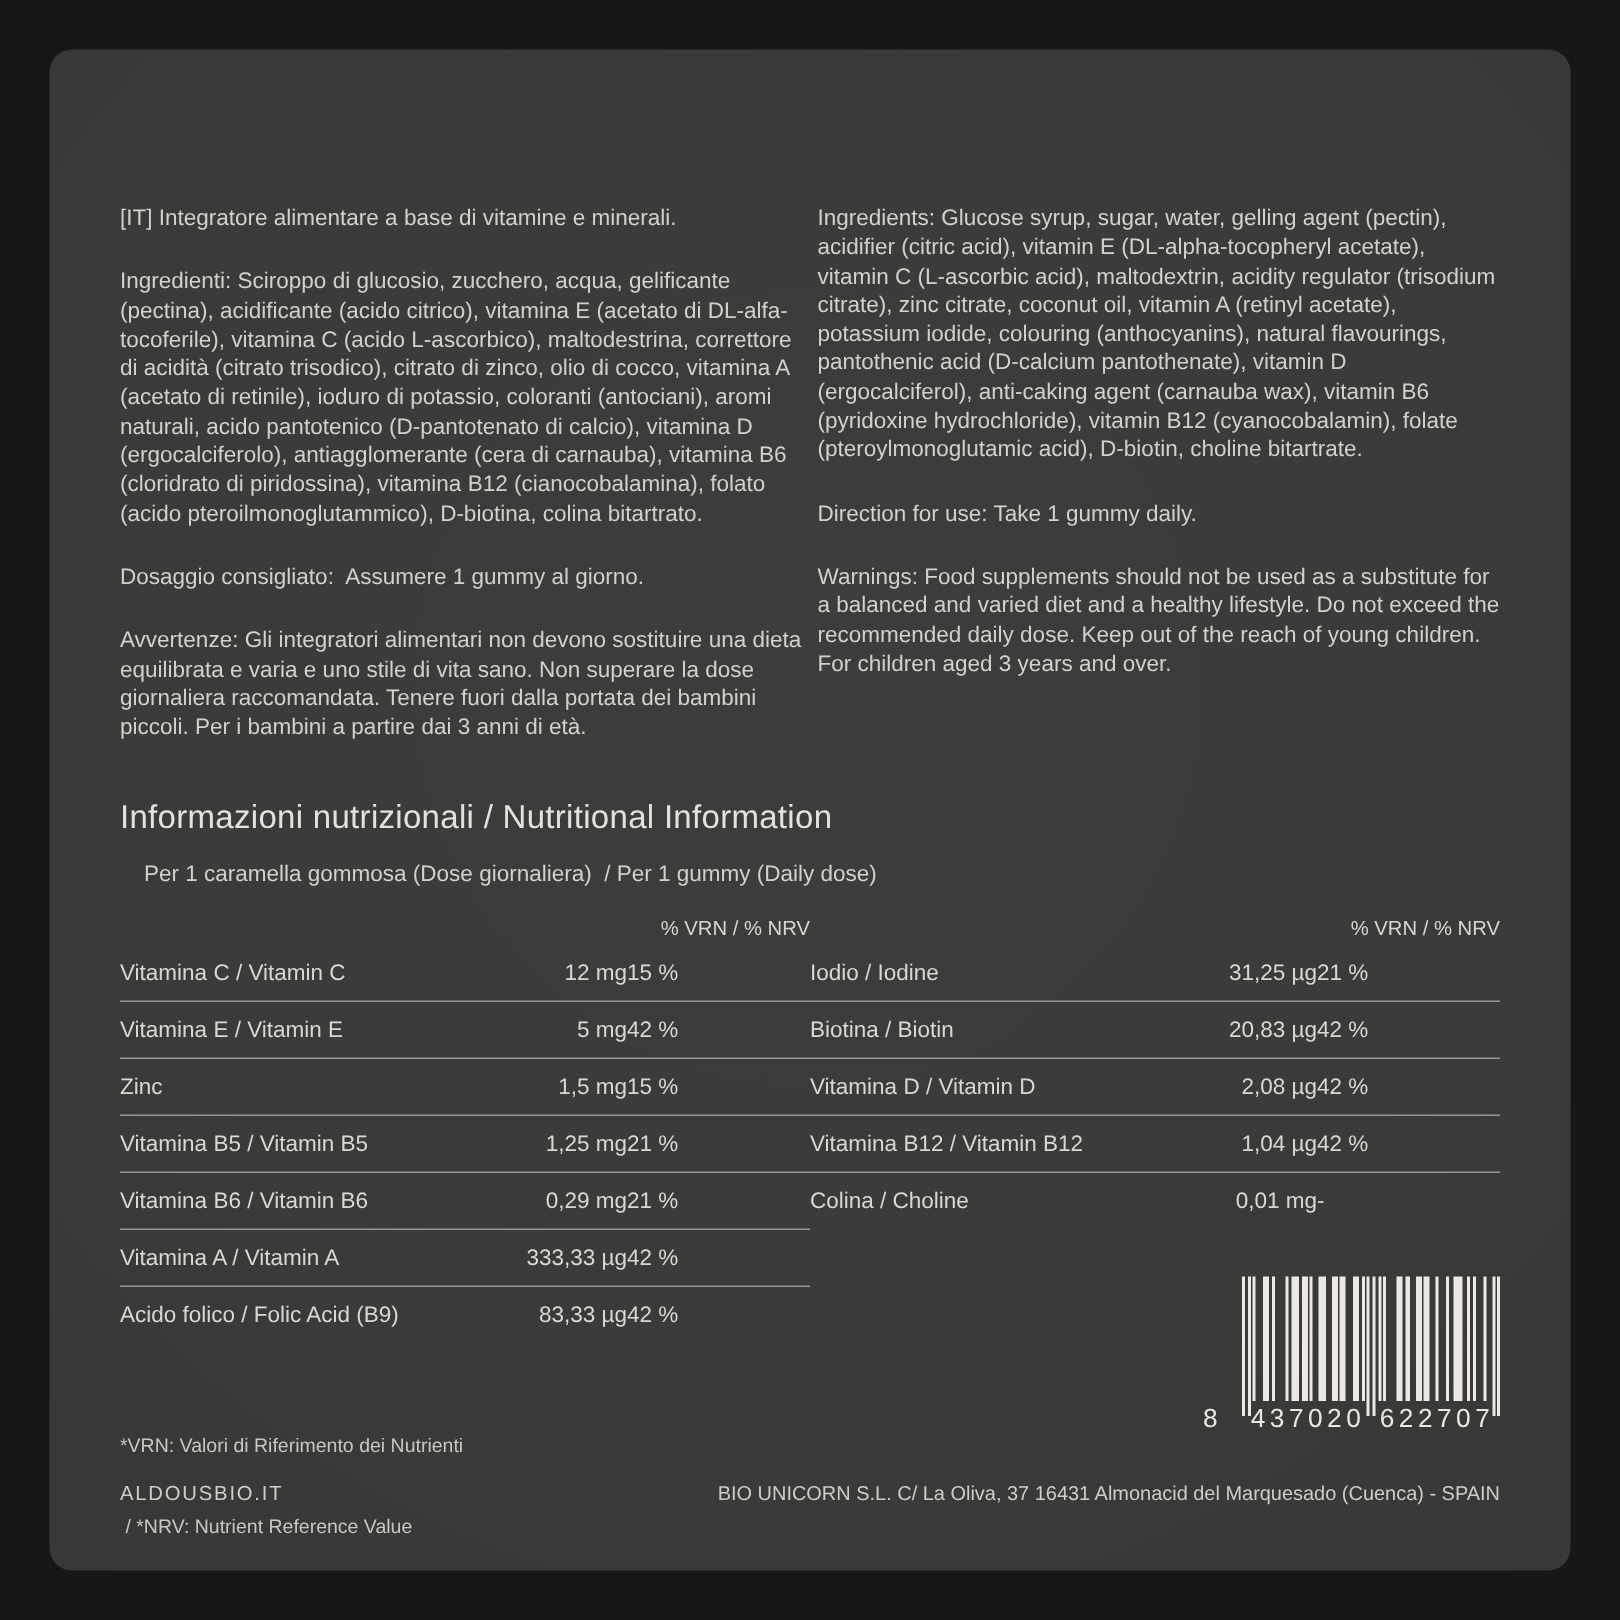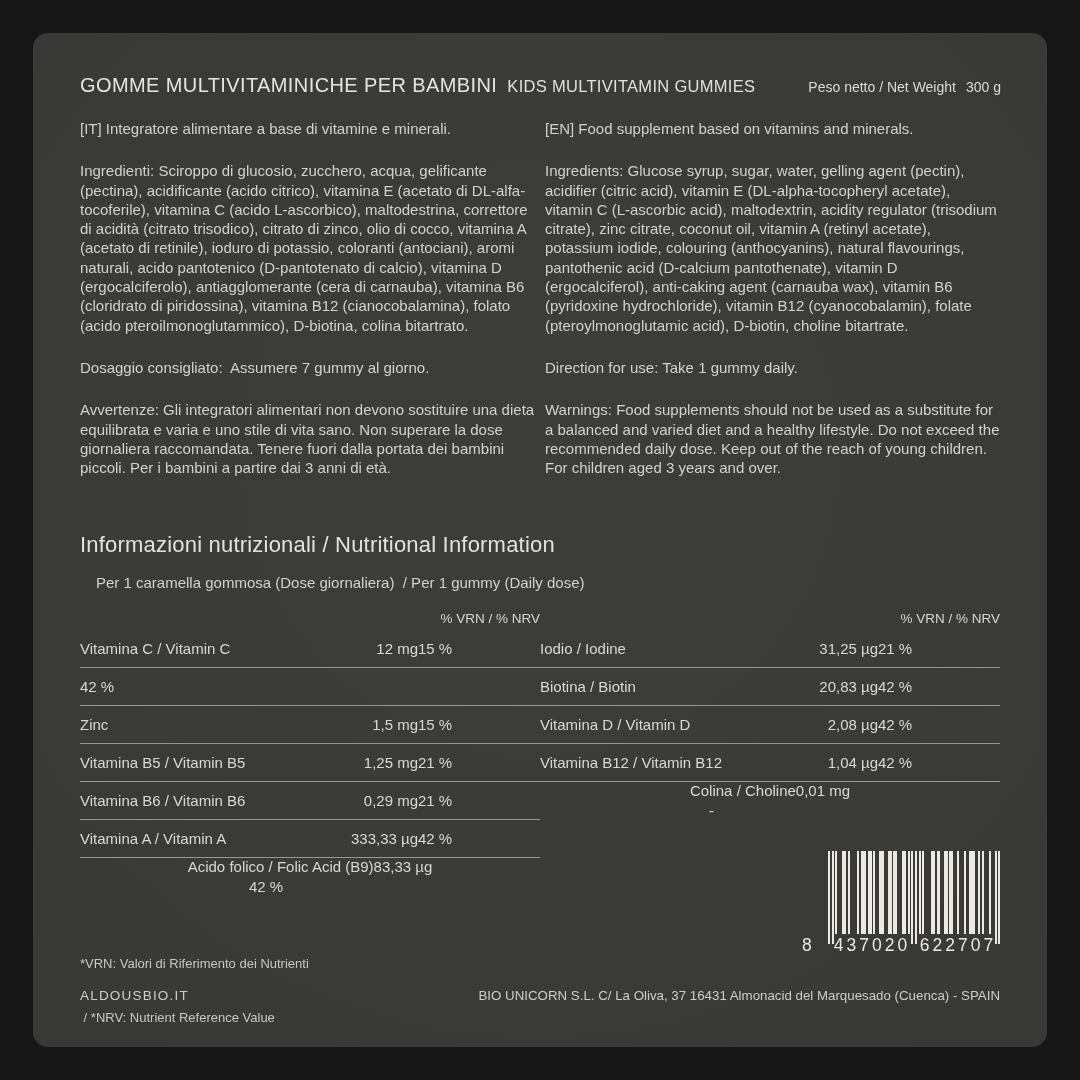--- a/index.html
+++ b/index.html
@@ -16,33 +16,33 @@
     color:#d3d1cd;
   }
 
   
   .header-row { position:absolute; left:47px; right:46px; top:41px; display:flex; align-items:baseline; }
   .title-it { font-size:20px; font-weight:400; letter-spacing:.4px; color:#e6e4e0; margin:0; white-space:nowrap; }
   .title-en { font-size:16.5px; font-weight:400; letter-spacing:.3px; color:#e2e0dc; margin:0 0 0 10px; white-space:nowrap; }
   .netweight { margin-left:auto; font-size:14px; color:#dbd9d5; display:flex; gap:10px; white-space:nowrap; }
 
   
-  .cols { position:absolute; left:47px; top:86px; width:920px; display:flex; gap:10px; }
+  .cols { position:absolute; left:47px; top:103px; width:920px; display:flex; gap:10px; }
   .col { flex:1; min-width:0; }
   .col p { margin:0 0 23px; font-size:15px; line-height:19.3px; white-space:pre-wrap; color:#d3d1cd; }
 
   
   .nutrition { position:absolute; left:47px; top:499px; width:920px; }
   .n-title { font-size:22px; font-weight:400; letter-spacing:.2px; color:#e4e2de; margin:0 0 5px; }
   .n-subtitle { font-size:15px; margin:16px; white-space:pre-wrap; color:#d3d1cd; }
   .tables { display:flex; margin-top:21px; }
   .ntable { flex:1; min-width:0; }
   .thead { text-align:right; font-size:13.5px; color:#d8d6d2; height:14px; line-height:14px; margin-bottom:4px; }
   .nrow { display:flex; align-items:center; height:37px; border-bottom:1px solid rgba(228,226,222,.55); font-size:15px; color:#dad8d4; }
-  .nrow:last-child { border-bottom:none;flex-direction:column; }
+  .nrow:last-child { border-bottom:none; }
   .nmain { flex:1; display:flex; justify-content:space-between; min-width:0; }
   .npct { width:122px; text-align:left; }
 
   
   .footnote { position:absolute; left:47px; top:886px; font-size:13px; line-height:18px; color:#c9c7c3; white-space:pre; }
 
   
   .barcode { position:absolute; left:767px; top:818px; width:200px; height:110px; }
   .bars { position:absolute; left:28px; top:0; width:172px; height:93px; }
   .bar { position:absolute; top:0; height:83px; background:#ece9e3; }
@@ -56,58 +56,53 @@
   .footer { position:absolute; left:47px; right:47px; bottom:44px; display:flex; justify-content:space-between; align-items:baseline; }
   .brand { font-size:13.5px; letter-spacing:1.2px; color:#cfcdc9; }
   .address { font-size:13.3px; color:#cfcdc9; }
 </style>
 </head>
 <body>
 
 <div class="stage">
   <div class="label">
 
-    <div class="header-row">
-      <h1 class="title-it">GOMME MULTIVITAMINICHE PER BAMBINI</h1>
-      <h2 class="title-en">KIDS MULTIVITAMIN GUMMIES</h2>
-      <div class="netweight">
-        <span>Peso netto / Net Weight</span>
-        <span>300 g</span>
-      </div>
-    </div>
 
     <div class="cols">
       <div class="col">
         <p>[IT] Integratore alimentare a base di vitamine e minerali.</p>
         <p>Ingredienti: Sciroppo di glucosio, zucchero, acqua, gelificante (pectina), acidificante (acido citrico), vitamina E (acetato di DL-alfa-tocoferile), vitamina C (acido L-ascorbico), maltodestrina, correttore di acidità (citrato trisodico), citrato di zinco, olio di cocco, vitamina A (acetato di retinile), ioduro di potassio, coloranti (antociani), aromi naturali, acido pantotenico (D-pantotenato di calcio), vitamina D (ergocalciferolo), antiagglomerante (cera di carnauba), vitamina B6 (cloridrato di piridossina), vitamina B12 (cianocobalamina), folato (acido pteroilmonoglutammico), D-biotina, colina bitartrato.</p>
-        <p>Dosaggio consigliato:  Assumere 7 gummy al giorno.</p>
+        <p>Dosaggio consigliato:  Assumere 1 gummy al giorno.</p>
         <p>Avvertenze: Gli integratori alimentari non devono sostituire una dieta equilibrata e varia e uno stile di vita sano. Non superare la dose giornaliera raccomandata. Tenere fuori dalla portata dei bambini piccoli. Per i bambini a partire dai 3 anni di età.</p>
       </div>
       <div class="col">
-        <p>[EN] Food supplement based on vitamins and minerals.</p>
         <p>Ingredients: Glucose syrup, sugar, water, gelling agent (pectin), acidifier (citric acid), vitamin E (DL-alpha-tocopheryl acetate), vitamin C (L-ascorbic acid), maltodextrin, acidity regulator (trisodium citrate), zinc citrate, coconut oil, vitamin A (retinyl acetate), potassium iodide, colouring (anthocyanins), natural flavourings, pantothenic acid (D-calcium pantothenate), vitamin D (ergocalciferol), anti-caking agent (carnauba wax), vitamin B6 (pyridoxine hydrochloride), vitamin B12 (cyanocobalamin), folate (pteroylmonoglutamic acid), D-biotin, choline bitartrate.</p>
         <p>Direction for use: Take 1 gummy daily.</p>
         <p>Warnings: Food supplements should not be used as a substitute for a balanced and varied diet and a healthy lifestyle. Do not exceed the recommended daily dose. Keep out of the reach of young children. For children aged 3 years and over.</p>
       </div>
     </div>
 
     <div class="nutrition">
       <h3 class="n-title">Informazioni nutrizionali / Nutritional Information</h3>
       <p class="n-subtitle">Per 1 caramella gommosa (Dose giornaliera)  / Per 1 gummy (Daily dose)</p>
       <div class="tables">
         <div class="ntable">
           <div class="thead">% VRN / % NRV</div>
         <div class="nrow">
               <span class="nmain">
                 <span class="nname">Vitamina C / Vitamin C</span>
                 <span class="nval">12 mg</span>
               </span>
               <span class="npct">15 %</span>
             </div>
             <div class="nrow">
+              <span class="nmain">
+                <span class="nname">Vitamina E / Vitamin E</span>
+                <span class="nval">5 mg</span>
+              </span>
               <span class="npct">42 %</span>
             </div>
             <div class="nrow">
               <span class="nmain">
                 <span class="nname">Zinc</span>
                 <span class="nval">1,5 mg</span>
               </span>
               <span class="npct">15 %</span>
             </div>
             <div class="nrow">

